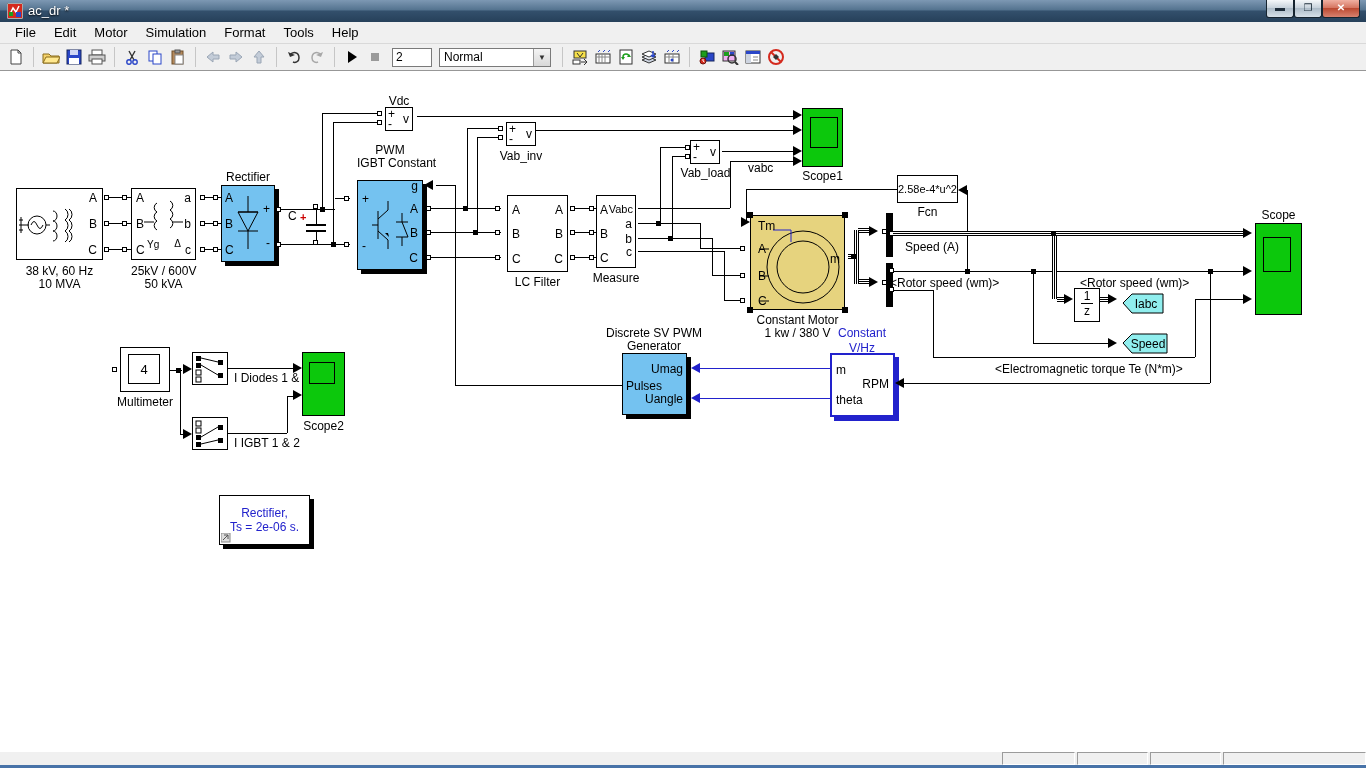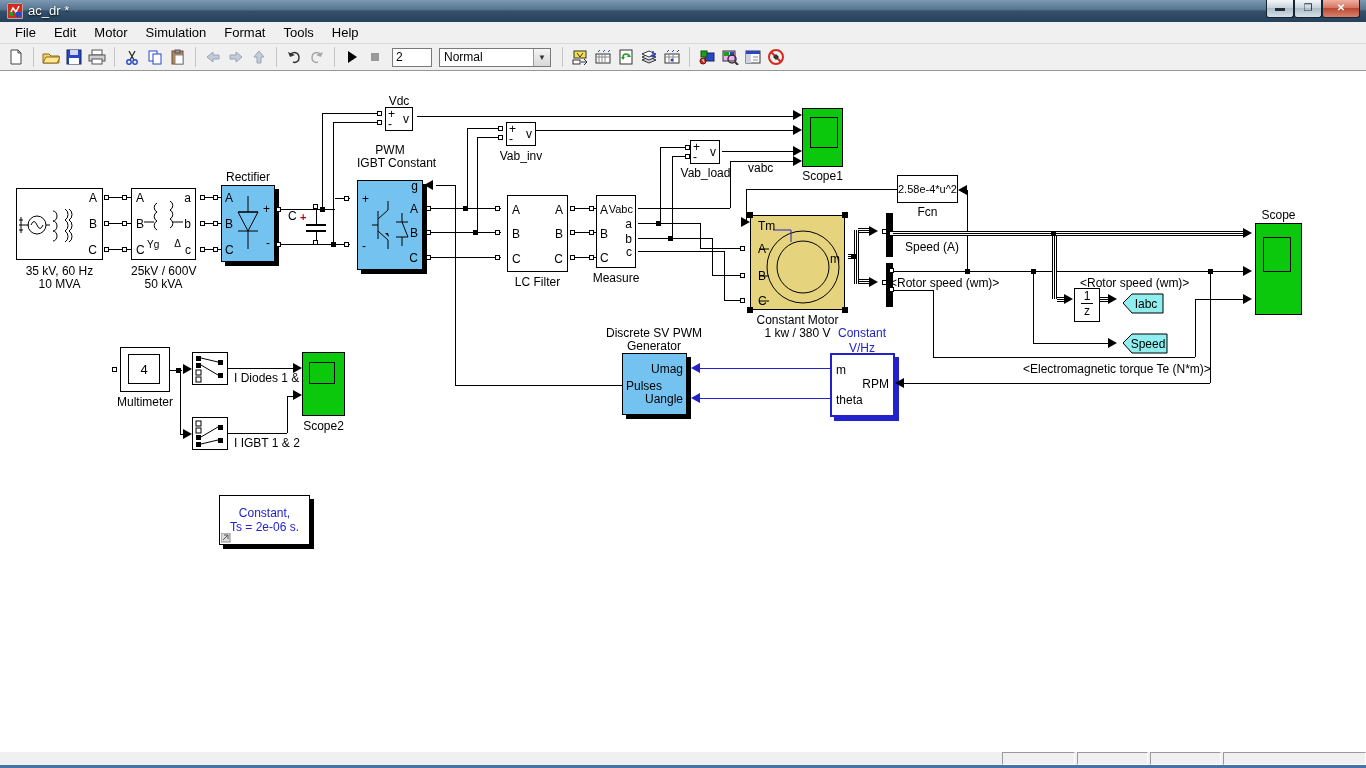--- a/index.html
+++ b/index.html
@@ -276,21 +276,21 @@
     <path d="M14,36 q3,-7 6,0 q3,7 6,0" fill="none" stroke="#000"></path>
     <path d="M29,36 h4" stroke="#000"></path>
     <path d="M36,22 a4,5 0 0 1 0,10 a4,5 0 0 1 0,10 a4,5 0 0 1 0,10" fill="none" stroke="#000"></path>
     <path d="M48,20 a5,6 0 0 1 0,11 a5,6 0 0 1 0,11 a5,6 0 0 1 0,11" fill="none" stroke="#000"></path>
     <path d="M52,20 a5,6 0 0 1 0,11 a5,6 0 0 1 0,11 a5,6 0 0 1 0,11" fill="none" stroke="#000"></path>
   </svg>
   <span class="plab" style="right:5px;top:2px">A</span>
   <span class="plab" style="right:5px;top:28px">B</span>
   <span class="plab" style="right:5px;top:54px">C</span>
 </div>
-<div class="lbl ctr" style="left:16px;top:264px;width:87px;">35 kV, 60 Hz</div>
+<div class="lbl ctr" style="left:16px;top:264px;width:87px;">38 kV, 60 Hz</div>
 <div class="lbl ctr" style="left:16px;top:277px;width:87px;">10 MVA</div>
 
 <div class="blk" style="left:131px;top:188px;width:65px;height:72px;">
   <svg width="63" height="70" style="position:absolute;left:0;top:0">
     <path d="M12,33 h10" stroke="#000"></path>
     <path d="M27,14 a5,5 0 0 0 0,9 a5,5 0 0 0 0,9 a5,5 0 0 0 0,9" fill="none" stroke="#000" transform="translate(-2,0)"></path>
     <path d="M38,12 a5,5 0 0 1 0,9 a5,5 0 0 1 0,9 a5,5 0 0 1 0,9" fill="none" stroke="#000"></path>
     <path d="M41,33 h10" stroke="#000"></path>
   </svg>
   <span class="plab" style="left:4px;top:2px">A</span>
@@ -417,21 +417,21 @@
 <div style="position:absolute;left:886px;top:263px;width:7px;height:44px;background:#000;"></div>
 <div class="pt" style="left:882px;top:229px"></div>
 <div class="pt" style="left:889px;top:231px"></div>
 <div class="pt" style="left:882px;top:280px"></div>
 <div class="pt" style="left:889px;top:268px"></div>
 <div class="pt" style="left:889px;top:287px"></div>
 
 <div class="lbl" style="left:905px;top:240px;">Speed (A)</div>
 <div class="lbl" style="left:890px;top:276px;">&lt;Rotor speed (wm)&gt;</div>
 <div class="lbl" style="left:1080px;top:276px;">&lt;Rotor speed (wm)&gt;</div>
-<div class="lbl" style="left:995px;top:362px;margin-left:28px;">&lt;Electromagnetic torque Te (N*m)&gt;</div>
+<div class="lbl" style="left:995px;top:362px;">&lt;Electromagnetic torque Te (N*m)&gt;</div>
 
 <div class="blk" style="left:1074px;top:288px;width:26px;height:34px;text-align:center;">
   <div style="font-size:12px;line-height:14px;">1</div>
   <div style="width:12px;height:1px;background:#000;margin:0 auto;"></div>
   <div style="font-size:12px;line-height:15px;">z</div>
 </div>
 
 <svg style="position:absolute;left:1122px;top:293px" width="42" height="21">
   <polygon points="1,10 10,1 41,1 41,20 10,20" fill="#90EEEE" stroke="#000"></polygon>
   <text x="24" y="15" text-anchor="middle" font-size="12" font-family="Liberation Sans,sans-serif">Iabc</text>
@@ -494,21 +494,21 @@
 </div>
 <div class="lbl" style="left:234px;top:371px;">I Diodes 1 &amp; 3</div>
 <div class="lbl" style="left:234px;top:436px;">I IGBT 1 &amp; 2</div>
 
 <div class="blk green" style="left:302px;top:352px;width:43px;height:64px;">
   <span class="scr" style="left:6px;top:9px;width:26px;height:22px;"></span>
 </div>
 <div class="lbl ctr" style="left:302px;top:419px;width:43px;">Scope2</div>
 
 <div class="blk shadow" style="left:219px;top:495px;width:91px;height:50px;">
-  <div class="ctr bluetxt" style="margin-top:10px;font-size:12px;">Constant,</div>
+  <div class="ctr bluetxt" style="margin-top:10px;font-size:12px;">Rectifier,</div>
   <div class="ctr bluetxt" style="font-size:12px;">Ts = 2e-06 s.</div>
   <svg width="10" height="10" style="position:absolute;left:1px;bottom:1px">
     <rect x="0" y="0" width="9" height="9" fill="#ddd" stroke="#888"></rect>
     <path d="M2,7 L7,2 M7,2 h-4 M7,2 v4" stroke="#555" fill="none"></path>
   </svg>
 </div>
 
 <div class="wh" style="left: 104px; top: 197px; width: 27px;"></div>
 <div class="wh" style="left: 104px; top: 223px; width: 27px;"></div>
 <div class="wh" style="left: 104px; top: 249px; width: 27px;"></div>

